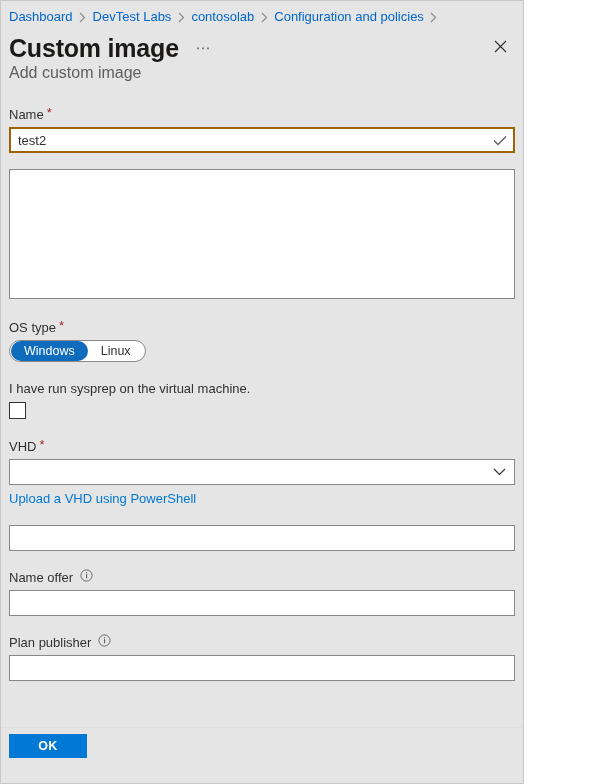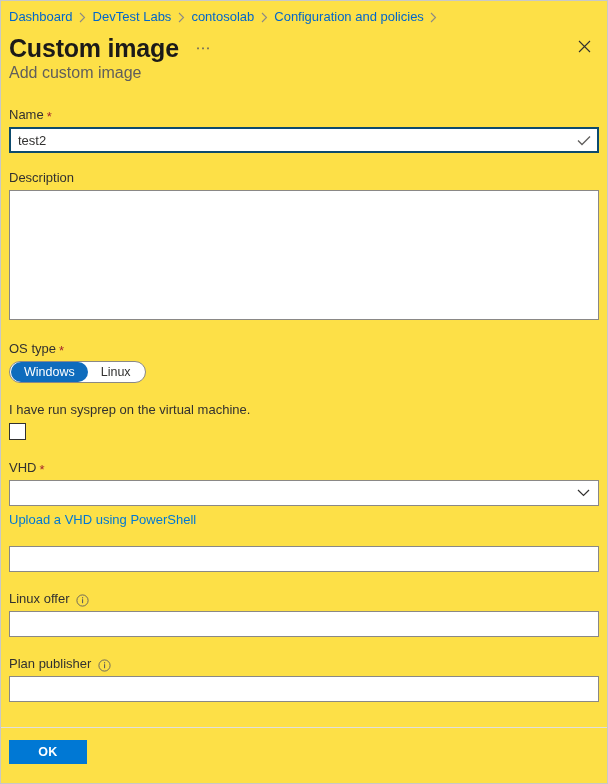--- a/index.html
+++ b/index.html
@@ -6,24 +6,24 @@
     margin: 0;
     padding: 0;
     background: #ffffff;
   }
   body {
     font-family: "Liberation Sans", sans-serif;
     -webkit-font-smoothing: antialiased;
   }
   #page {
     position: relative;
-    width: 608px;
+    width: 524px;
     height: 784px;
     box-sizing: border-box;
-    background: #fde047;
+    background: #e5e5e5;
     border: 1px solid #c8c8c8;
     overflow: hidden;
   }
 
   
   .breadcrumb {
     position: absolute;
     left: 8px;
     top: 6px;
     height: 20px;
@@ -107,21 +107,21 @@
     right: 0;
     bottom: 57px;
     padding: 0 8px;
     box-sizing: border-box;
   }
   .field-label {
     font-size: 13px;
     color: #323130;
     line-height: 17px;
     display: flex;
-    align-items: flex-end;
+    align-items: flex-start;
     margin-bottom: 4px;
   }
   .req {
     color: #a4262c;
     margin-left: 3px;
     font-size: 13px;
     line-height: 13px;
   }
   .info-icon {
     margin-left: 7px;
@@ -141,21 +141,21 @@
     font-size: 13px;
     color: #323130;
     padding: 0 8px;
     outline: none;
     display: block;
   }
   .txt::placeholder { color: #a19f9d; }
 
   .input-wrap { position: relative; }
   .input-wrap.focused .txt {
-    border: 2px solid #0c4a6e;
+    border: 2px solid #a16207;
     padding: 0 12px 0 7px;
     height: 26px;
   }
   .check-icon {
     position: absolute;
     right: 8px;
     top: 0;
     height: 26px;
     display: flex;
     align-items: center;
@@ -277,21 +277,21 @@
     position: absolute;
     left: 0;
     right: 0;
     bottom: 55px;
     height: 1px;
     background: #e1dfdd;
   }
   .footer {
     position: absolute;
     left: 8px;
-    bottom: 19px;
+    bottom: 25px;
     height: 24px;
     display: flex;
     align-items: flex-start;
   }
   .ok-btn {
     min-width: 78px;
     height: 24px;
     background: #0078d4;
     color: #ffffff;
     border: none;
@@ -361,23 +361,20 @@
         <input class="txt" type="text" value="test2" style="">
         <span class="check-icon">
           <svg width="14" height="11" viewBox="0 0 14 11">
               <path d="M1 5.5l4 4 8-8" fill="none" stroke="#605e5c" stroke-width="1.3"></path>
             </svg>
         </span>
       </div>
     </div>
 
     <div class="blk-desc">
-      <div class="field-label">
-        <span>Description</span>
-      </div>
       <textarea class="desc-area" style=""></textarea>
     </div>
 
     <div class="blk-os">
       <div class="field-label">
         <span>OS type</span>
         <span class="req">*</span>
       </div>
       <div class="seg">
         <button class="seg-opt selected">Windows</button>
@@ -405,21 +402,21 @@
       </div>
       <span class="link">Upload a VHD using PowerShell</span>
     </div>
 
     <div class="blk-plan1">
       <input class="txt" type="text" value="" style="">
     </div>
 
     <div class="blk-plan2">
       <div class="field-label">
-        <span>Linux offer</span>
+        <span>Name offer</span>
         <span class="info-icon">
           <svg width="13" height="13" viewBox="0 0 13 13">
             <circle cx="6.5" cy="6.5" r="5.6" fill="none" stroke="#605e5c" stroke-width="0.9"></circle>
             <rect x="6" y="5.2" width="1.1" height="4" fill="#605e5c"></rect>
             <rect x="6" y="3.2" width="1.1" height="1.2" fill="#605e5c"></rect>
           </svg>
         </span>
       </div>
       <input class="txt" type="text" value="" style="">
     </div>

